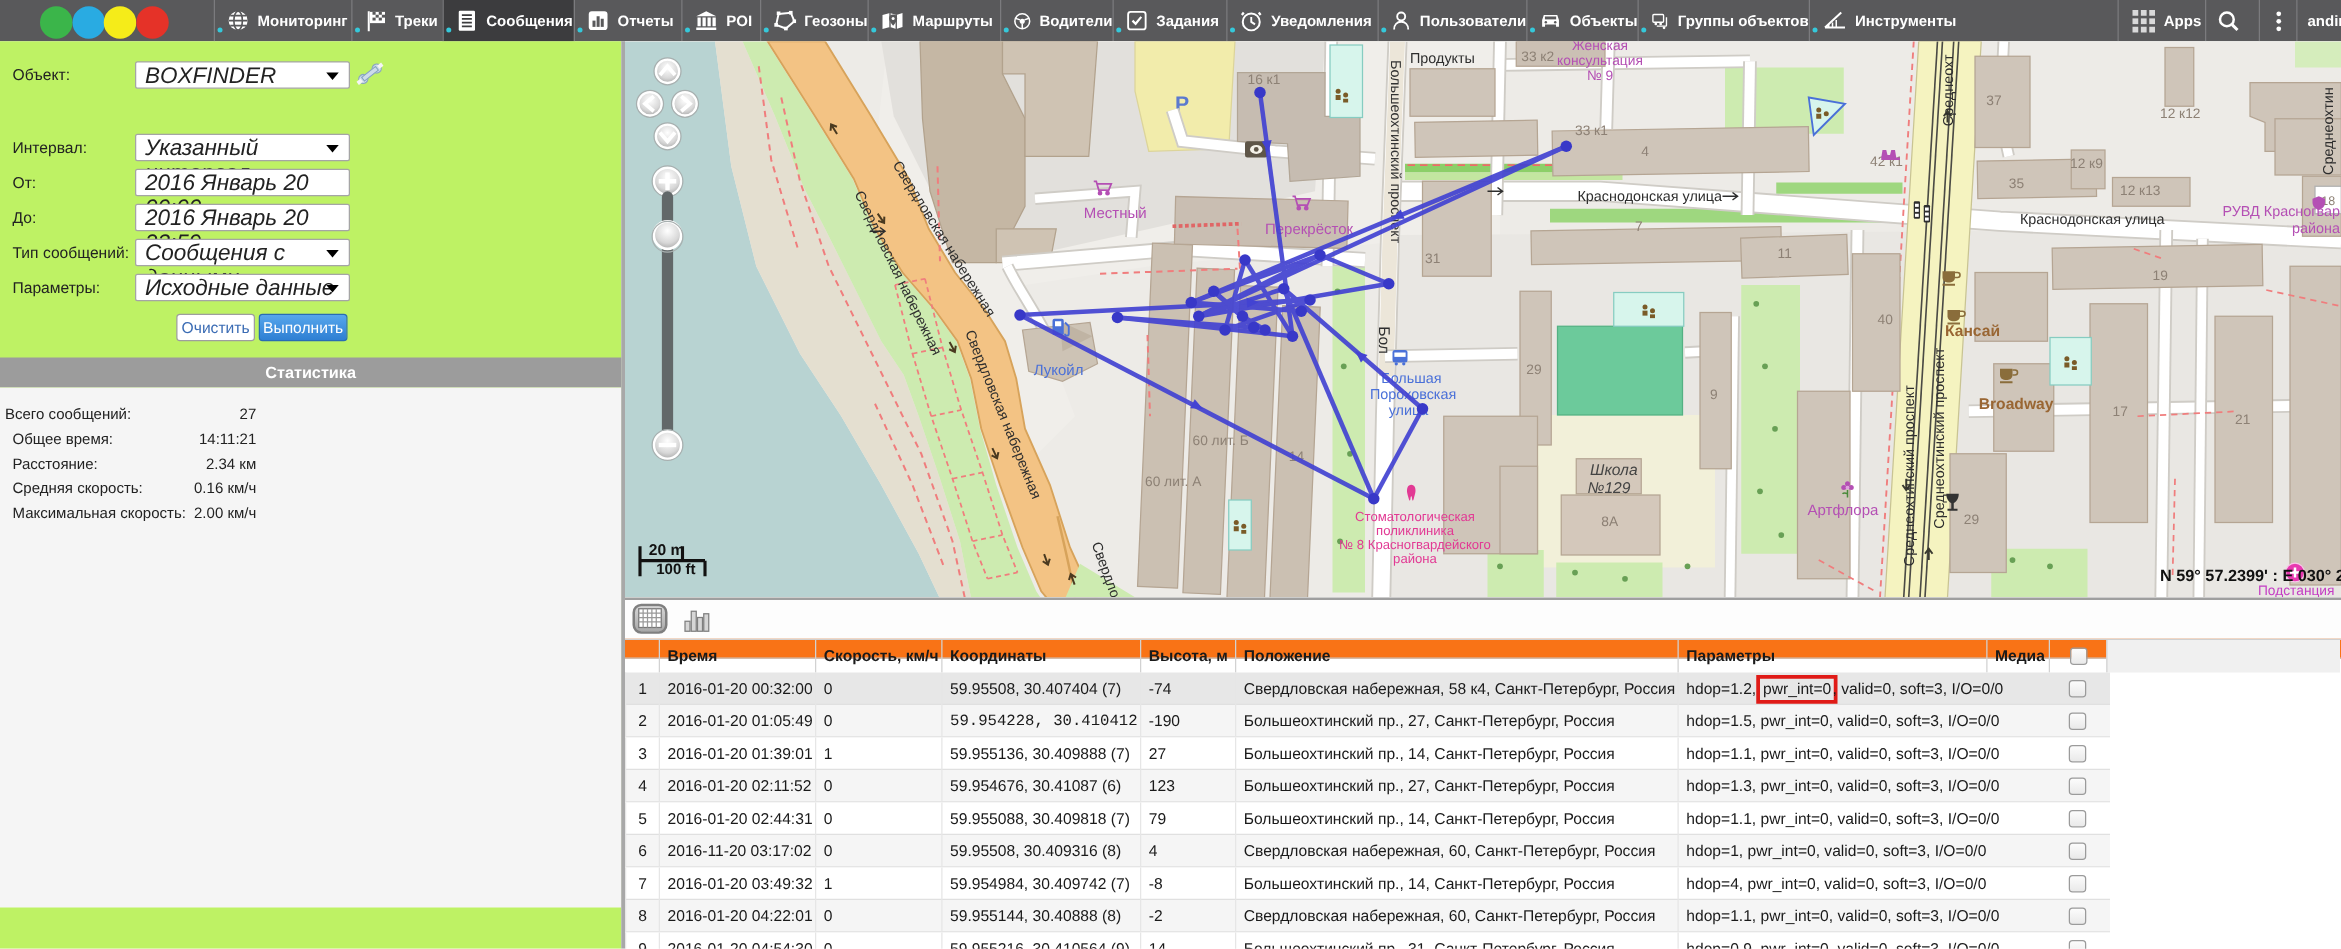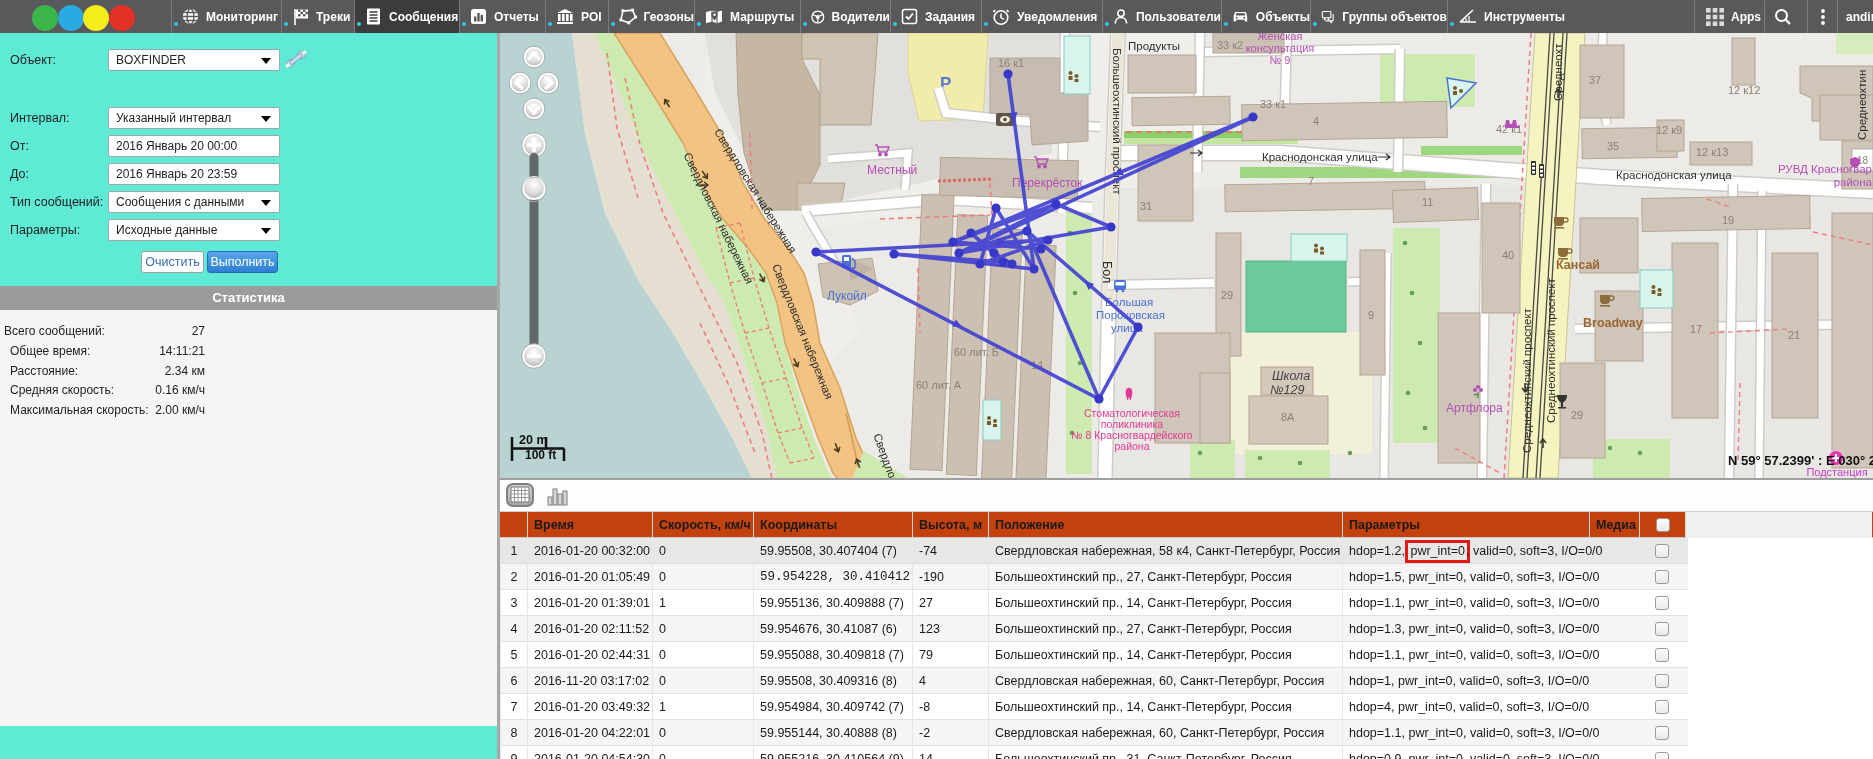--- a/index.html
+++ b/index.html
@@ -8,42 +8,42 @@
 
 
 #topbar { position:absolute; left:0; top:0; width:1873px; height:33px; background:#59595b; }
 .circ { position:absolute; top:5px; width:26px; height:26px; border-radius:50%; }
 .tab { position:absolute; top:0; height:33px; display:flex; align-items:center; color:#fff; font-size:12px; font-weight:bold; white-space:nowrap; overflow:hidden; border-left:1px solid #7b7b7e; }
 .tab.active { background:#3c3c3e; }
 .tab .dot { width:4px; height:4px; border-radius:50%; background:#35c8da; align-self:flex-end; margin:0 0 7px 2px; flex:0 0 4px; }
 .tab svg { margin:0 6px 0 3px; }
 
 
-#left { position:absolute; left:0; top:33px; width:497px; height:726px; background:#5eead4; }
+#left { position:absolute; left:0; top:33px; width:497px; height:726px; background:#bef264; }
 #left .lbl { position:absolute; font-size:12.5px; color:#222; }
-.sel, .inp { position:absolute; left:108px; width:172px; height:22px; background:#fff; border:1px solid #a5a5a5; border-radius:2px; font-size:12px; color:#222; line-height:20px; padding-left:7px; }
+.sel, .inp { position:absolute; left:108px; width:172px; height:22px; background:#fff; border:1px solid #a5a5a5; border-radius:2px; font-size:18px; color:#222; line-height:20px; padding-left:7px;font-style:italic; }
 .sel .arr { position:absolute; right:8px; top:8px; width:0; height:0; border-left:5px solid transparent; border-right:5px solid transparent; border-top:6px solid #000; }
 #qbtns { position:absolute; left:8px; top:45px; width:272px; height:21px; display:flex; }
 #qbtns div { flex:1; border:1px solid #a5a5a5; border-left:none; background:#fff; color:#3b6cb4; font-size:12.5px; text-align:center; line-height:19px; }
 #qbtns div:first-child { border-left:1px solid #a5a5a5; border-radius:3px 0 0 3px; }
 #qbtns div:last-child { border-radius:0 3px 3px 0; }
 #stathdr { position:absolute; left:0; top:253px; width:497px; height:24px; background:#9c9c9c; color:#fff; font-weight:bold; font-size:13px; text-align:center; line-height:24px; }
 #statbody { position:absolute; left:0; top:277px; width:497px; height:416px; background:#f5f5f5; }
 .srow { position:absolute; font-size:12px; color:#222; }
 .sval { position:absolute; font-size:12px; color:#222; text-align:right; width:98px; left:107px; }
 #leftborder { position:absolute; left:497px; top:33px; width:3px; height:726px; background:#a8a8a8; }
 
 
 #map { position:absolute; left:500px; top:33px; width:1373px; height:445px; background:#eeedea; overflow:hidden; }
 #map svg.base { position:absolute; left:0; top:0; }
 
 
 #bottom { position:absolute; left:500px; top:478px; width:1373px; height:281px; background:#fff; }
 #tooly { position:absolute; left:0; top:0; width:1373px; height:33px; background:#fdfdfd; }
-#thead { position:absolute; left:0; top:33px; width:1373px; height:27px; background:#c2410c; border-top:1px solid #d0d0d0; border-bottom:1px solid #c8c8c8; }
+#thead { position:absolute; left:0; top:33px; width:1373px; height:16px; background:#f97316; border-top:1px solid #d0d0d0; border-bottom:1px solid #c8c8c8; }
 .hc { position:absolute; top:0; height:26px; font-size:12.5px; font-weight:bold; color:#1a1a1a; line-height:26px; padding-left:6px; border-left:1px solid #d2d2d2; }
 .trow { position:absolute; left:0; width:1188px; height:26px; }
 .tc { position:absolute; top:0; height:26px; font-size:12.5px; border-left:1px solid #e6e6e6; color:#1a1a1a; line-height:26px; padding-left:6px; white-space:nowrap; overflow:hidden; }
 .cb { position:absolute; left:1155px; top:6px; width:14px; height:14px; border:1px solid #9b9b9b; border-radius:3px; background:linear-gradient(#fcfcfc,#e9e9e9); }
 </style>
 </head>
 <body>
 <div id="page">
 
 <div id="topbar">

